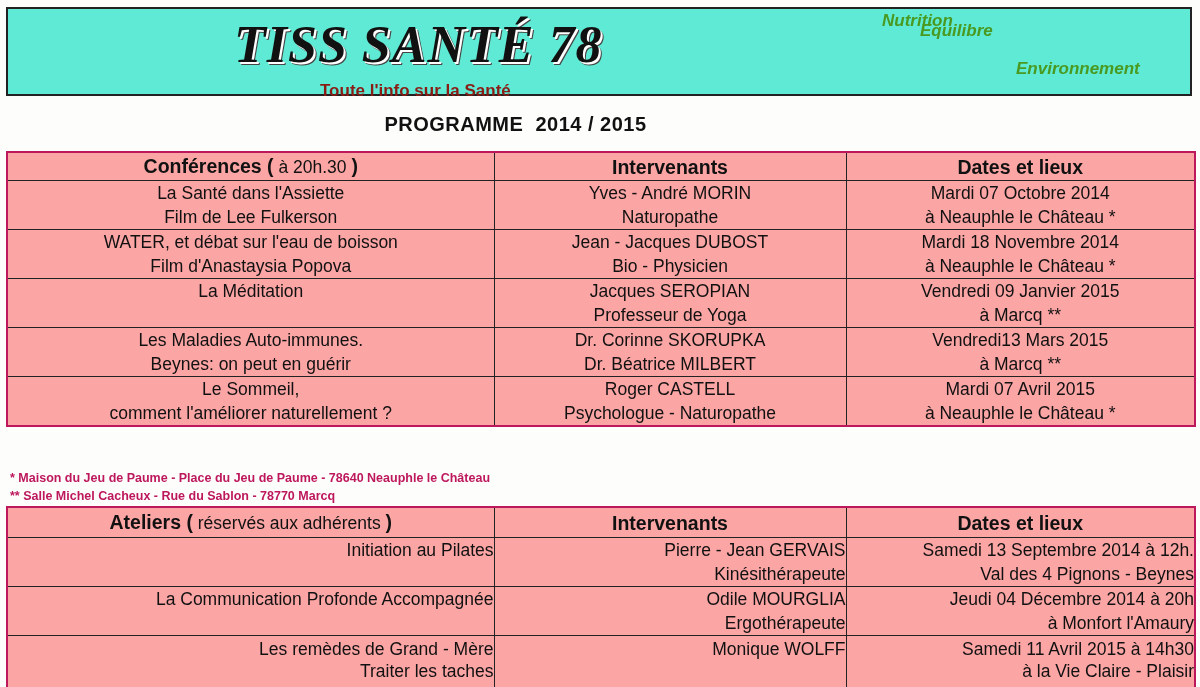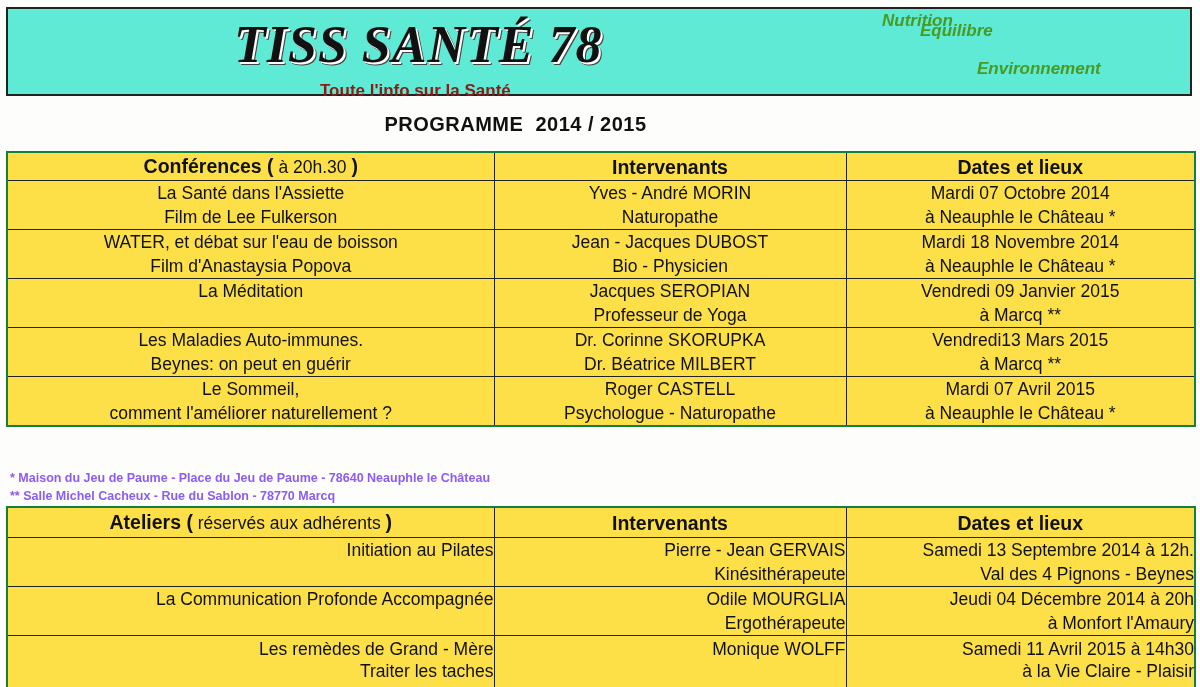--- a/index.html
+++ b/index.html
@@ -15,46 +15,46 @@
     position:absolute; left:226px; top:6px; font-family:"Liberation Serif", serif;
     font-style:italic; font-weight:bold; font-size:52px; letter-spacing:1px; color:#111;
     text-shadow: 2px 2px 0 #fff, 3px 3px 0 #444;
   }
   .tagline {
     position:absolute; left:312px; top:72px; font-size:17px; font-weight:bold; color:#8a1c16;
   }
   .slogan { position:absolute; font-size:17px; font-weight:bold; font-style:italic; color:#4a9a22;text-align:center; }
   .s0 { left:882px; top:11px; }
   .s1 { left:920px; top:21px; }
-  .s2 { left:977px; top:59px; }
+  .s2 { left:1016px; top:59px; }
   .prog-title {
     position:absolute; left:0; width:1031px; top:113px; text-align:center;
     font-size:20px; font-weight:bold; letter-spacing:0.5px; padding-right:12px;
   }
   .prog-title span { display:inline-block; margin-left:0px; }
   table.prog {
     position:absolute; left:6px; border-collapse:collapse; table-layout:fixed;
-    background:#fde047; border:2px solid #15803d;
+    background:#fca5a5; border:2px solid #be185d;
   }
   table.prog td, table.prog th {
     border:1.5px solid #222; padding:0; text-align:center; vertical-align:top;
     font-size:17.5px; line-height:24px; font-weight:normal; overflow:hidden; white-space:nowrap;
   }
   table.prog th { font-size:19.5px; font-weight:bold; vertical-align:middle; line-height:26px; }
   th .sub { font-weight:normal; font-size:17.5px; }
   .line { display:block; }
   #conf { top:151px; }
   #conf th { height:27px; }
   #conf td { height:47px; }
   #ateliers { top:506px; }
   #ateliers th { height:29px; }
   #ateliers td { height:47px;text-align:right; }
   #ateliers tr.last td { height:49px; line-height:22px; padding-top:2px; }
   .foot {
-    position:absolute; left:10px; font-size:12.5px; font-weight:bold; color:#8b5cf6;
+    position:absolute; left:10px; font-size:12.5px; font-weight:bold; color:#be185d;
   }
   .f0 { top:471px; }
   .f1 { top:489px; }
 </style>
 </head>
 <body>
 
 <div class="header-box">
   <div class="logo">TISS SANTÉ 78</div>
   <div class="tagline">Toute l'info sur la Santé</div>

